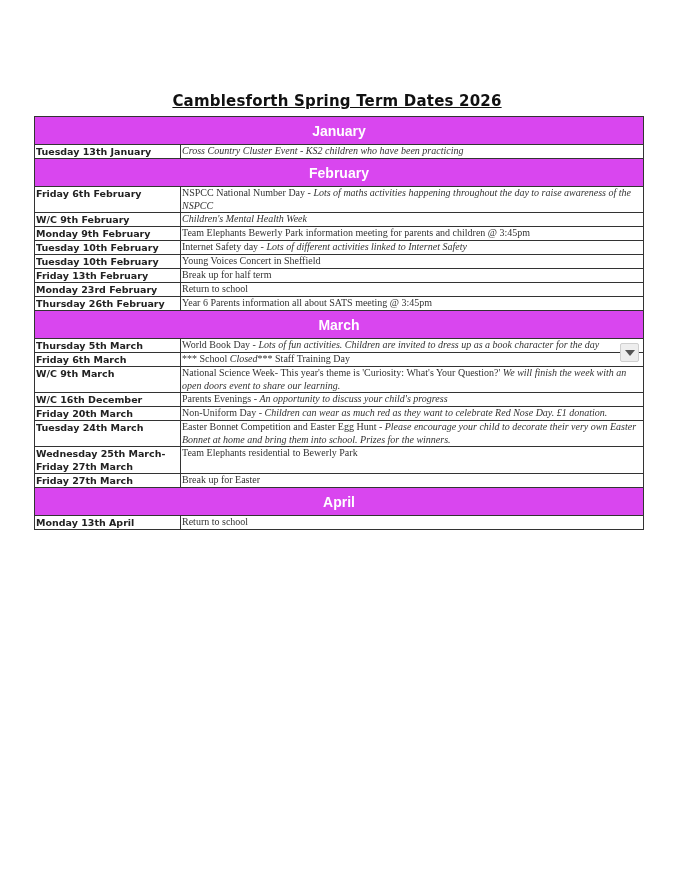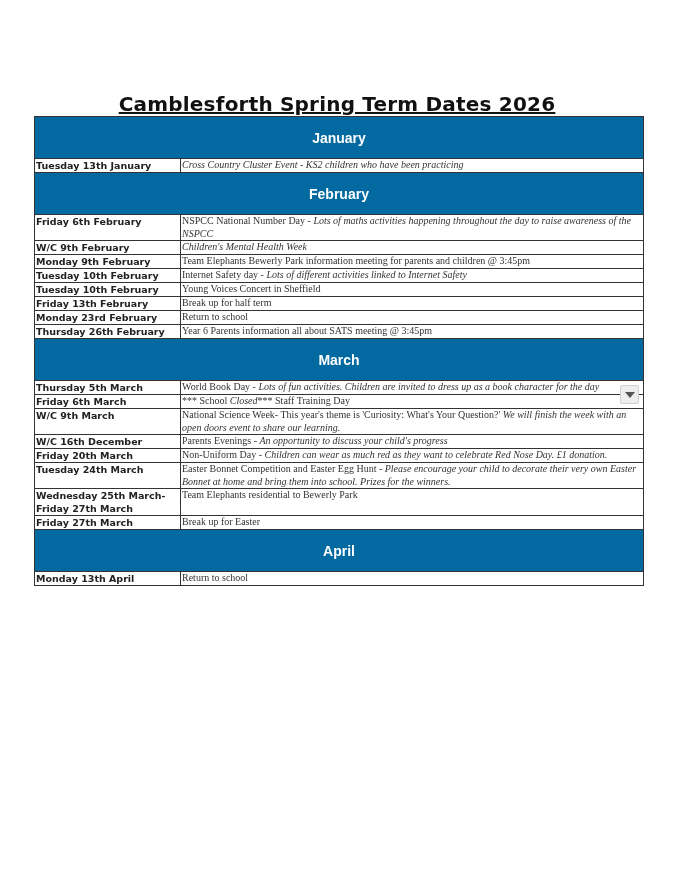--- a/index.html
+++ b/index.html
@@ -1,30 +1,30 @@
 <!DOCTYPE html>
 <html><head>
 <meta charset="utf-8">
 <style>
   html, body { margin:0; padding:0; background:#ffffff; }
   body { width:674px; height:896px; position:relative; overflow:hidden; font-family:"DejaVu Sans", sans-serif; color:#222; }
   .title {
     position:absolute; top:92px; left:0; width:674px; text-align:center;
-    font-family:"DejaVu Sans", sans-serif; font-weight:bold; font-size:20px;
+    font-family:"DejaVu Sans", sans-serif; font-weight:bold; font-size:15px;
     text-decoration:underline; color:#111; letter-spacing:0.2px;
   }
   table.dates {
     position:absolute; top:116px; left:34px; width:610px;
     border-collapse:collapse; table-layout:fixed;
   }
   table.dates td { border:1px solid #333; padding:0 1px; vertical-align:top; }
   col.c1 { width:146px; }
   tr.month td {
-    background:#0369a1; color:#ffffff; text-align:center; font-weight:bold;
-    font-family:"Liberation Sans", sans-serif; font-size:14px; height:27px; vertical-align:middle; padding:7px;
+    background:#d946ef; color:#ffffff; text-align:center; font-weight:bold;
+    font-family:"Liberation Sans", sans-serif; font-size:14px; height:27px; vertical-align:middle; padding:0;
   }
   td.date { font-size:9.5px; font-weight:bold; color:#222; padding-top:6px; padding-bottom:5px; line-height:13px; }
   td.desc { font-size:10px; color:#333; padding-top:6px; padding-bottom:5px; line-height:12.5px; position:relative;font-family:Liberation Serif, serif; }
   td.desc .it { font-style:italic; }
   .dropdown-btn {
     position:absolute; right:4px; top:4px; width:19px; height:19px;
     background:#eeeeee; border:1px solid #cfcfcf; border-radius:2px; box-sizing:border-box;
     display:flex; align-items:center; justify-content:center; cursor:pointer;
   }
   .dropdown-btn .tri { width:0; height:0; border-left:5px solid transparent; border-right:5px solid transparent; border-top:6px solid #555; }

